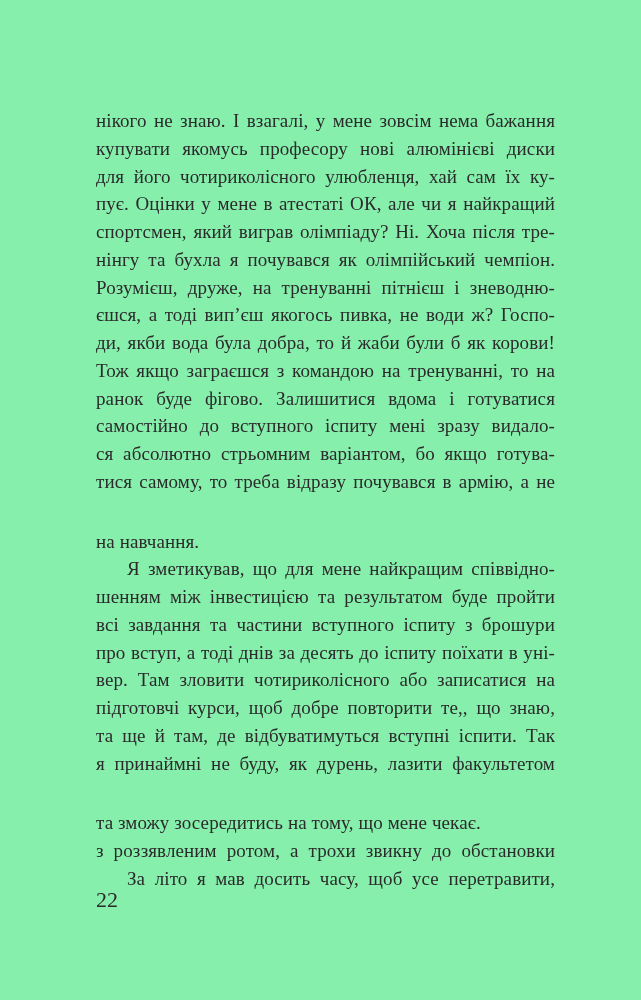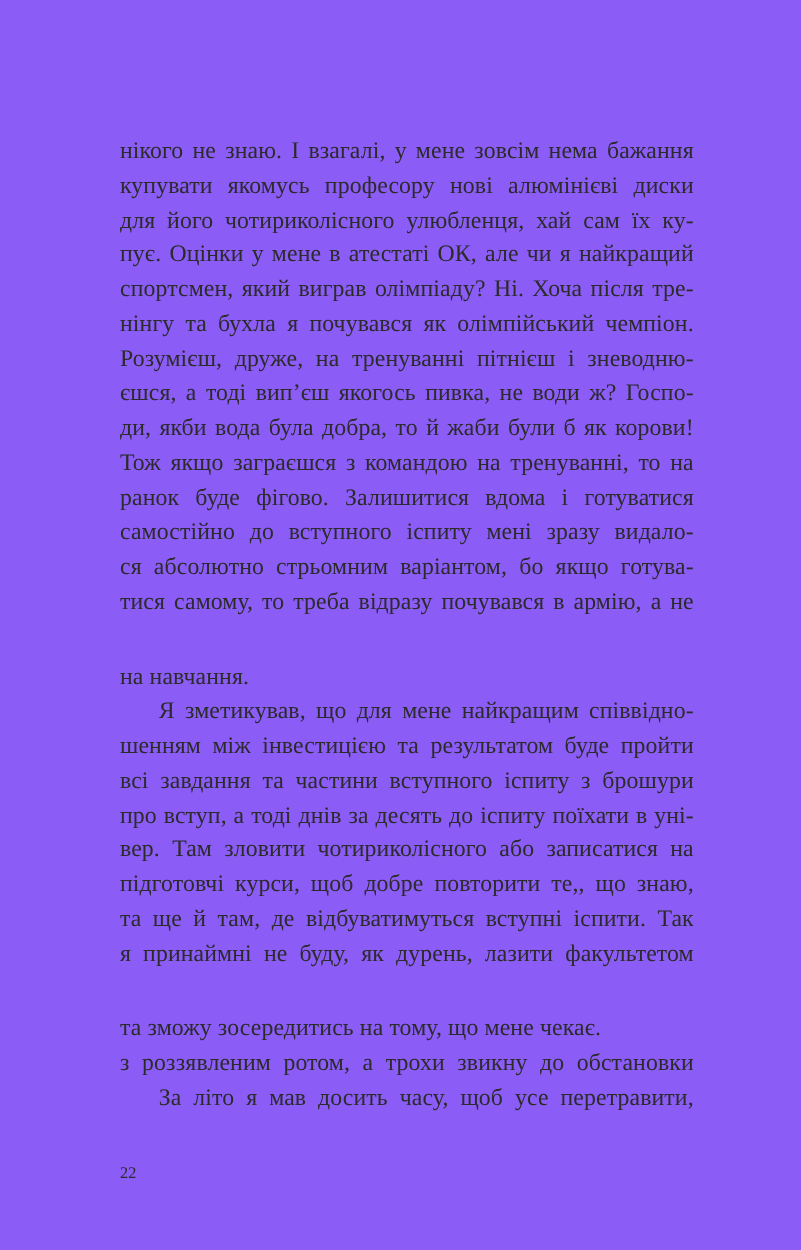--- a/index.html
+++ b/index.html
@@ -6,21 +6,21 @@
   html, body { width: 641px; height: 1000px; }
   body {
     font-family: "Liberation Serif", "DejaVu Serif", serif;
     background: #fdfdfd;
     position: relative;
     overflow: hidden;
   }
   .book-page {
     position: absolute;
     inset: 0;
-    background: #8b5cf6;
+    background: #86efac;
   }
   .text-block {
     position: absolute;
     left: 96px;
     top: 107px;
     width: 459px;
     color: #2b2b2b;
     font-size: 19px;
   }
   .line {
@@ -34,22 +34,22 @@
   .line.last {
     text-align-last: left;
     margin-top: 32px;
   }
   .line.indent {
     text-indent: 31px;
   }
   .page-number {
     position: absolute;
     left: 96px;
-    top: 926px;
-    font-size: 13px;
+    top: 888px;
+    font-size: 22px;
     line-height: 24px;
     color: #2b2b2b;
   }
 </style>
 </head>
 <body style="background: rgb(253, 253, 253);">
 
 <div class="book-page">
   <div class="text-block" style="color: rgb(43, 43, 43);">
       <div class="line">нікого не знаю. І взагалі, у мене зовсім нема бажання</div>

